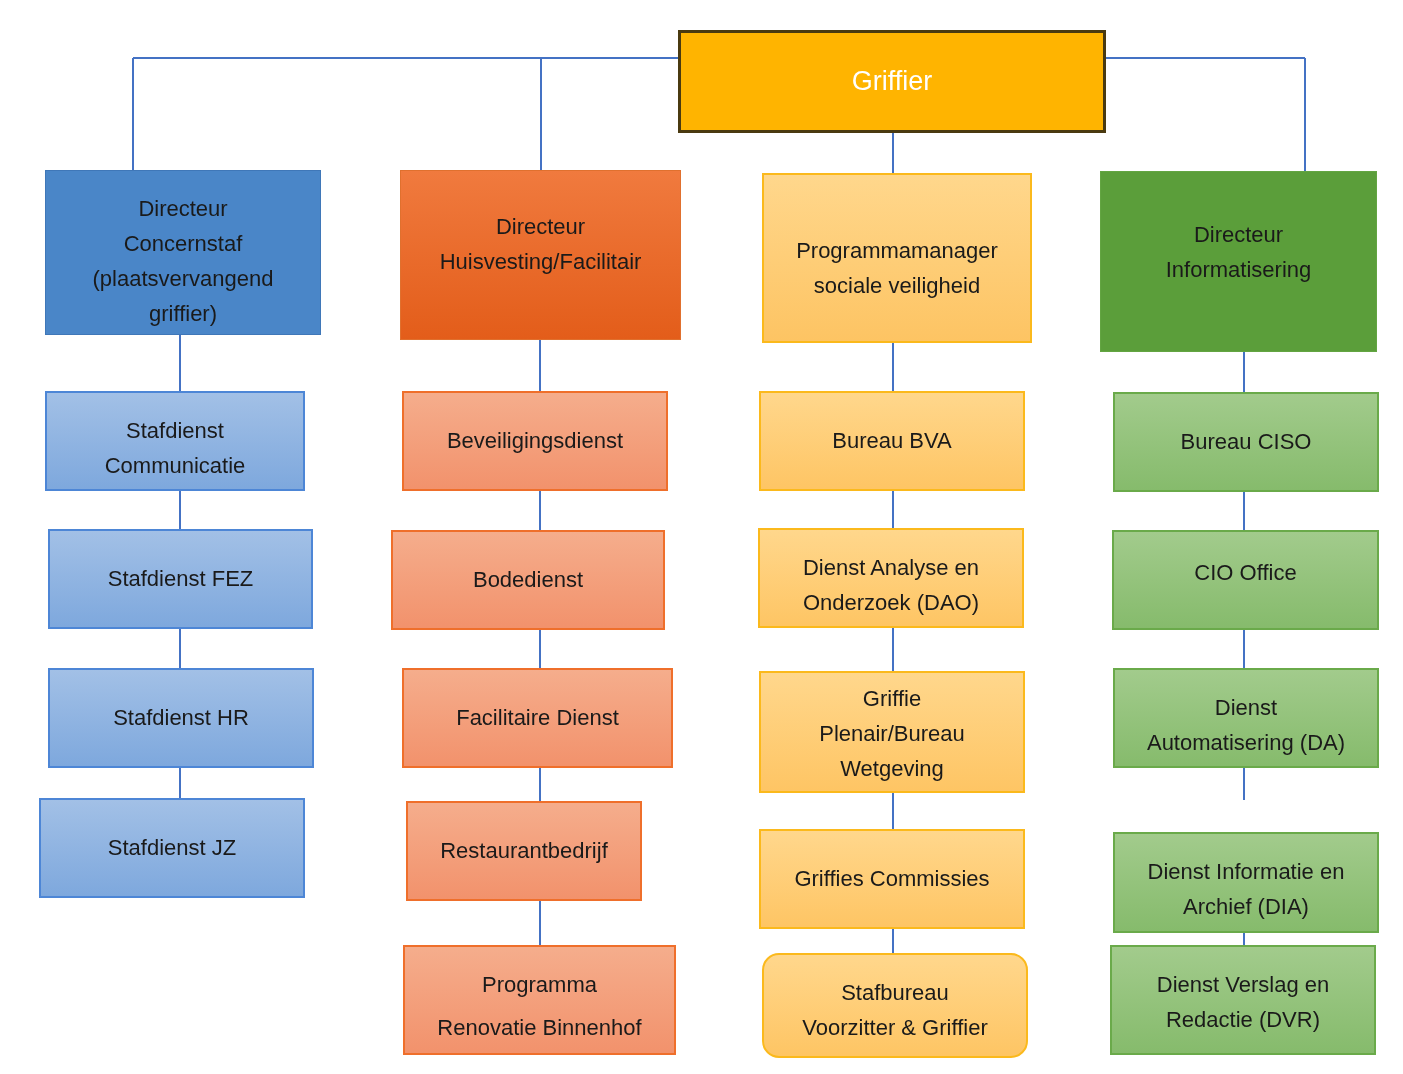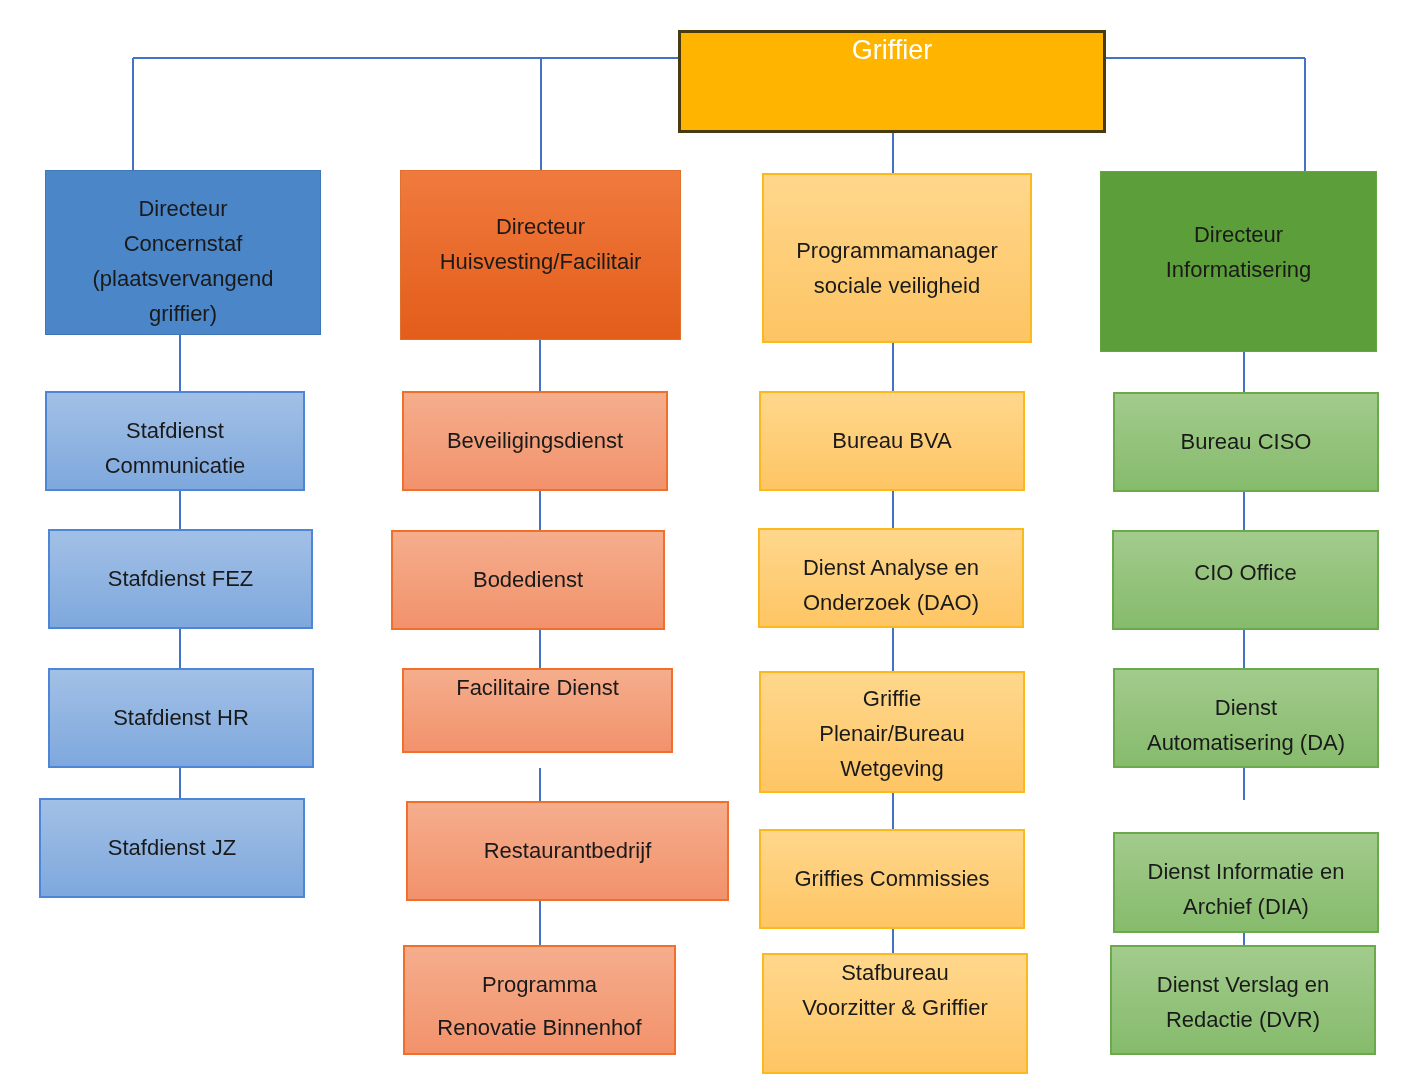--- a/index.html
+++ b/index.html
@@ -4,21 +4,21 @@
   <style>
     html, body { margin: 0; padding: 0; background: #ffffff; }
     body { width: 1403px; height: 1074px; position: relative; overflow: hidden;
            font-family: "Liberation Sans", "DejaVu Sans", sans-serif; }
     #connectors { position: absolute; left: 0; top: 0; width: 1403px; height: 1074px; }
     .box { position: absolute; box-sizing: border-box; display: flex; flex-direction: column;
            align-items: center; justify-content: flex-start; text-align: center;
            color: #1a1a1a; font-size: 22px; line-height: 35px; }
     .box span { display: block; }
     .root { left: 678px; top: 30px; width: 428px; height: 103px; background: #ffb400;
-            border: 3px solid #4a3a10; color: #ffffff; font-size: 27px; }
+            border: 3px solid #4a3a10; color: #ffffff; font-size: 27px; justify-content: center; }
     .blue-head { background: #4a86c8; border: 1px solid #3f77b8; }
     .orange-head { background: linear-gradient(#f07a3e, #e35d1a); border: 1px solid #e0702e; }
     .amber-head { background: linear-gradient(#ffd78c, #fdc463); border: 2px solid #fbb91c; }
     .green-head { background: #5b9e3a; border: 1px solid #63a542; }
     .blue { background: linear-gradient(#a2c0e6, #7ea8dd); border: 2px solid #4d86d6; }
     .orange { background: linear-gradient(#f5ad8c, #f2926c); border: 2px solid #ef6f2b; }
     .amber { background: linear-gradient(#ffd78c, #fec564); border: 2px solid #fbb91c; }
     .green { background: linear-gradient(#a2cb8c, #86bb6c); border: 2px solid #6aaa4a; }
   </style>
 </head>
@@ -78,24 +78,24 @@
     <div class="box orange-head" style="left: 400px; top: 170px; width: 281px; height: 170px; padding-top: 38px;">
       <span>Directeur</span>
       <span>Huisvesting/Facilitair</span>
     </div>
     <div class="box orange" style="left: 402px; top: 391px; width: 266px; height: 100px; padding-top: 30px;">
       <span>Beveiligingsdienst</span>
     </div>
     <div class="box orange" style="left: 391px; top: 530px; width: 274px; height: 100px; padding-top: 30px;">
       <span>Bodedienst</span>
     </div>
-    <div class="box orange" style="left: 402px; top: 668px; width: 271px; height: 85px; ">
+    <div class="box orange" style="left: 402px; top: 668px; width: 271px; height: 100px; padding-top: 30px;">
       <span>Facilitaire Dienst</span>
     </div>
-    <div class="box orange" style="left: 406px; top: 801px; width: 323px; height: 100px; padding-top: 30px;">
+    <div class="box orange" style="left: 406px; top: 801px; width: 236px; height: 100px; padding-top: 30px;">
       <span>Restaurantbedrijf</span>
     </div>
     <div class="box orange" style="left: 403px; top: 945px; width: 273px; height: 110px; padding-top: 20px; gap: 8px;">
       <span>Programma</span>
       <span>Renovatie Binnenhof</span>
     </div>
     <div class="box amber-head" style="left: 762px; top: 173px; width: 270px; height: 170px; padding-top: 58px;">
       <span>Programmamanager</span>
       <span>sociale veiligheid</span>
     </div>
@@ -107,21 +107,21 @@
       <span>Onderzoek (DAO)</span>
     </div>
     <div class="box amber" style="left: 759px; top: 671px; width: 266px; height: 122px; padding-top: 8px;">
       <span>Griffie</span>
       <span>Plenair/Bureau</span>
       <span>Wetgeving</span>
     </div>
     <div class="box amber" style="left: 759px; top: 829px; width: 266px; height: 100px; padding-top: 30px;">
       <span>Griffies Commissies</span>
     </div>
-    <div class="box amber" style="left: 762px; top: 953px; width: 266px; height: 121px; ">
+    <div class="box amber" style="left: 762px; top: 953px; width: 266px; height: 105px; padding-top: 20px; border-radius: 17px;">
       <span>Stafbureau</span>
       <span>Voorzitter &amp; Griffier</span>
     </div>
     <div class="box green-head" style="left: 1100px; top: 171px; width: 277px; height: 181px; padding-top: 45px;">
       <span>Directeur</span>
       <span>Informatisering</span>
     </div>
     <div class="box green" style="left: 1113px; top: 392px; width: 266px; height: 100px; padding-top: 30px;">
       <span>Bureau CISO</span>
     </div>

